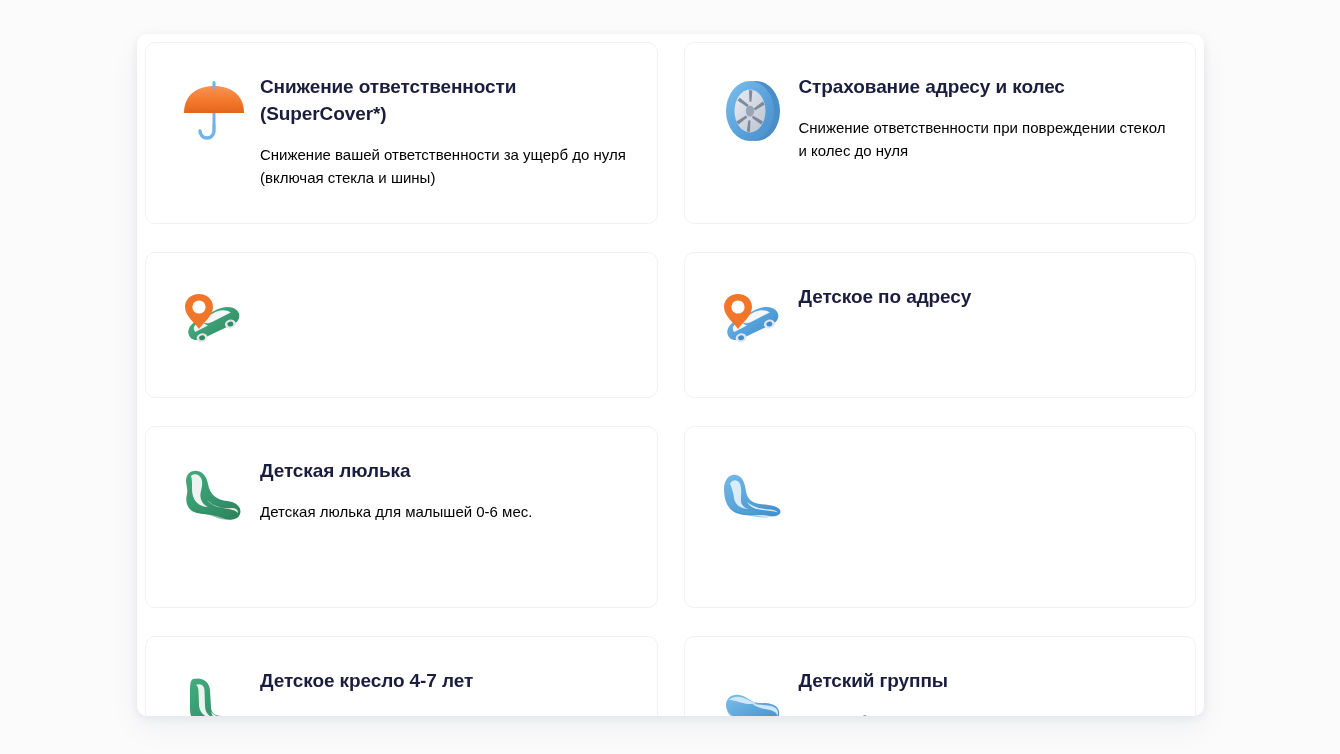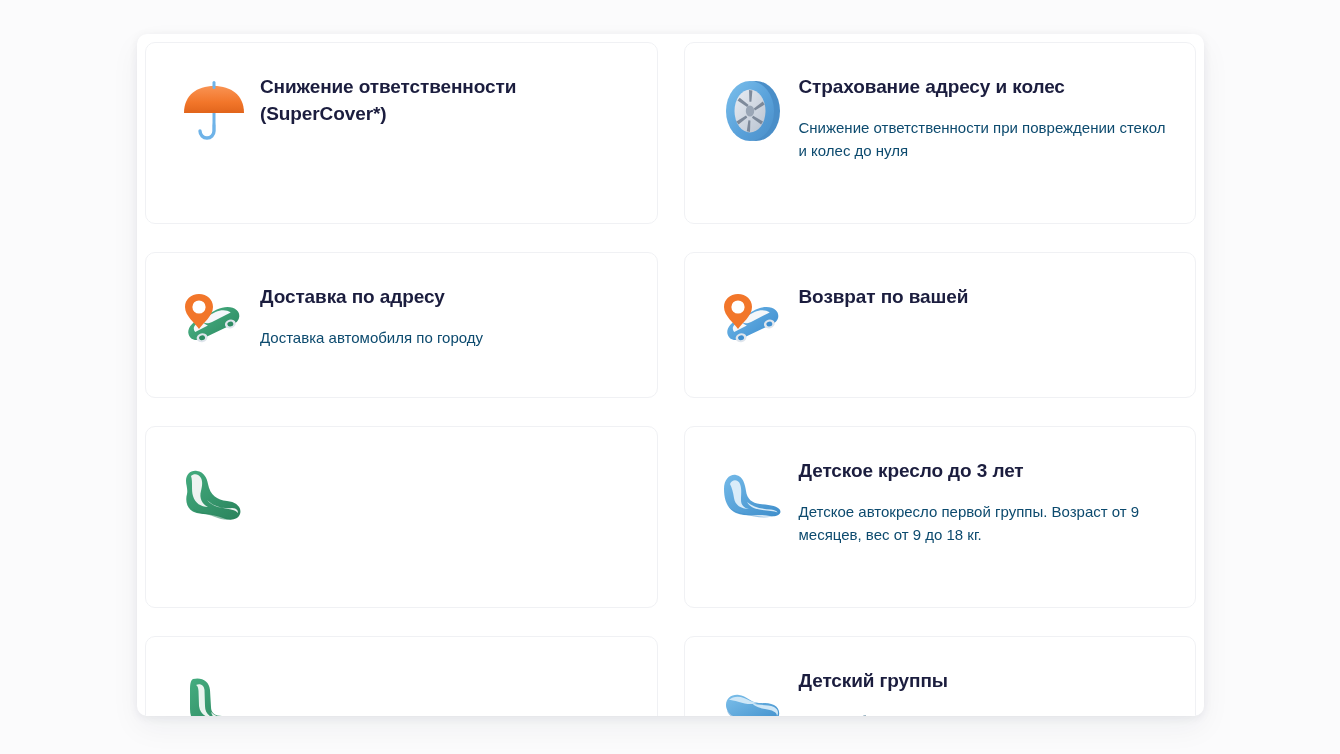--- a/index.html
+++ b/index.html
@@ -79,21 +79,21 @@
     font-weight: bold;
     color: #1b1d3e;
     letter-spacing: -0.1px;
     white-space: pre-line;
   }
 
   .card-desc {
     margin-top: 16px;
     font-size: 15px;
     line-height: 23px;
-    color: #0c4a6e;
+    color: #000000;
     max-width: 395px;
   }
 
   .card.right .card-desc { max-width: 385px; }
 </style>
 </head>
 <body>
 
 <div id="page">
 
@@ -113,20 +113,21 @@
             <rect x="35.5" y="12" width="3" height="40" rx="1.5" fill="#6fb3e8"></rect>
             <path d="M37 52 v6 a7 7 0 0 1 -14 0" fill="none" stroke="#6fb3e8" stroke-width="3.4" stroke-linecap="round"></path>
             <path d="M7 40 C7 22 20 13 37 13 C54 13 67 22 67 40 Z" fill="url(#umb)"></path>
             <path d="M7 40 C13 36 19 36 25 40 C31 36 37 36 43 40 C49 36 55 36 61 40 C63.5 38.5 65.5 38.8 67 40 L67 40 Z" fill="#e2651c" opacity="0.5"></path>
             <rect x="35.5" y="8" width="3" height="8" rx="1.5" fill="#6fb3e8"></rect>
           </svg>
         </div>
         <div class="card-body">
           <div class="card-title">Снижение ответственности
 (SuperCover*)</div>
+          <div class="card-desc">Снижение вашей ответственности за ущерб до нуля (включая стекла и шины)</div>
         </div>
       </div>
 
       <div class="card tall right">
         <div class="icon-wrap">
           <svg width="74" height="74" viewBox="0 0 74 74">
             <defs>
               <linearGradient id="tyre" x1="0" y1="0" x2="1" y2="1">
                 <stop offset="0%" stop-color="#7cc0ec"></stop>
                 <stop offset="55%" stop-color="#5aa2db"></stop>
@@ -172,24 +173,20 @@
               <path d="M18 37.5 C21 35.5 24 34.5 26.5 34 C27.5 37.5 29 39.5 31 40.8 L17 43.5 C16 41 16.5 38.8 18 37.5 Z" fill="#f4f7fa"></path>
               <ellipse cx="22" cy="51" rx="5.5" ry="4.4" fill="#dfe5ec"></ellipse>
               <ellipse cx="53" cy="45.5" rx="5.5" ry="4.4" fill="#dfe5ec"></ellipse>
               <ellipse cx="22" cy="51" rx="3" ry="2.4" fill="#2e8c63"></ellipse>
               <ellipse cx="53" cy="45.5" rx="3" ry="2.4" fill="#2e8c63"></ellipse>
             </g>
             <path d="M22 11 C30.2 11 36 16.6 36 24 C36 33 26 40 22 46 C18 40 8 33 8 24 C8 16.6 13.8 11 22 11 Z" fill="#f2762a"></path>
             <circle cx="22" cy="24" r="6.6" fill="#ffffff"></circle>
           </svg>
         </div>
-        <div class="card-body">
-          <div class="card-title">Доставка по адресу</div>
-          <div class="card-desc">Доставка автомобиля по городу</div>
-        </div>
       </div>
 
       <div class="card right">
         <div class="icon-wrap">
           <svg width="74" height="74" viewBox="0 0 74 74">
             <defs>
               <linearGradient id="carb" x1="0" y1="0" x2="1" y2="1">
                 <stop offset="0%" stop-color="#6cb4e6"></stop>
                 <stop offset="100%" stop-color="#3f8fd0"></stop>
               </linearGradient>
@@ -201,77 +198,81 @@
               <ellipse cx="22" cy="51" rx="5.5" ry="4.4" fill="#dfe5ec"></ellipse>
               <ellipse cx="53" cy="45.5" rx="5.5" ry="4.4" fill="#dfe5ec"></ellipse>
               <ellipse cx="22" cy="51" rx="3" ry="2.4" fill="#3f8fd0"></ellipse>
               <ellipse cx="53" cy="45.5" rx="3" ry="2.4" fill="#3f8fd0"></ellipse>
             </g>
             <path d="M22 11 C30.2 11 36 16.6 36 24 C36 33 26 40 22 46 C18 40 8 33 8 24 C8 16.6 13.8 11 22 11 Z" fill="#f2762a"></path>
             <circle cx="22" cy="24" r="6.6" fill="#ffffff"></circle>
           </svg>
         </div>
         <div class="card-body">
-          <div class="card-title">Возврат по вашей</div>
+          <div class="card-title">Детское по адресу</div>
         </div>
       </div>
 
       <div class="card tall left">
         <div class="icon-wrap">
           <svg width="74" height="74" viewBox="0 0 74 74">
             <defs>
               <linearGradient id="bas" x1="0" y1="0" x2="1" y2="1">
                 <stop offset="0%" stop-color="#43ab7e"></stop>
                 <stop offset="100%" stop-color="#2a835c"></stop>
               </linearGradient>
             </defs>
             <path d="M9 24 C9 17 14 13 20 14 C27 15 30 21 31 27 C33 38 40 43 50 44 C60 45 65 51 63 57 C61 63 53 64 46 61 C34 56 24 58 17 55 C10 52 8 44 10 37 C11 32 9 28 9 24 Z" fill="url(#bas)"></path>
             <path d="M14 19 C17 16 22 17 24 21 C26 25 25 30 24 34 C22 41 25 47 31 50 C24 50 18 46 16 39 C14 33 16 25 14 19 Z" fill="#eef3f1"></path>
             <path d="M30 43 C36 49 45 52 55 51 C59 51 61 53 61 56 C58 52 49 52 41 50 C36 48.6 32.5 46 30 43 Z" fill="#eef3f1"></path>
             <path d="M16 52 C22 56 32 56 42 59 C48 61 55 62 59 60 C54 64 45 63 38 60 C29 56 20 57 16 52 Z" fill="#2a835c" opacity="0.55"></path>
           </svg>
         </div>
+        <div class="card-body">
+          <div class="card-title">Детская люлька</div>
+          <div class="card-desc">Детская люлька для малышей 0-6 мес.</div>
+        </div>
       </div>
 
       <div class="card tall right">
         <div class="icon-wrap">
           <svg width="74" height="74" viewBox="0 0 74 74">
             <defs>
               <linearGradient id="seatb" x1="0" y1="0" x2="1" y2="1">
                 <stop offset="0%" stop-color="#73b9e8"></stop>
                 <stop offset="100%" stop-color="#3f8ecb"></stop>
               </linearGradient>
             </defs>
             <path d="M8 32 C8 22 14 17 20 18 C27 19 29 27 30 34 C31 42 36 46 44 47 C54 48 62 49 64 53 C66 57 61 60 54 59 C42 57 30 60 20 56 C11 52 8 42 8 32 Z" fill="url(#seatb)"></path>
             <path d="M14 27 C16 22 22 22 24 27 C26 32 25 38 25 43 C25 48 28 51 33 52 C25 52 19 48 18 41 C17 35 16 31 14 27 Z" fill="#d9ecf9"></path>
             <path d="M31 45 C37 50 45 52 55 52.5 C59 53 61 54 61.5 55.5 C57 53.5 47 54 39 51.5 C35 50.2 32.5 47.6 31 45 Z" fill="#d9ecf9"></path>
             <path d="M13 50 C19 56 30 57 42 59 C49 60 56 60 60 57.5 C56 61 46 61 38 59.5 C27 57.5 17 56 13 50 Z" fill="#3f8ecb" opacity="0.5"></path>
           </svg>
         </div>
-        <div class="card-body">
-          <div class="card-title">Детское кресло до 3 лет</div>
-          <div class="card-desc">Детское автокресло первой группы. Возраст от 9 месяцев, вес от 9 до 18 кг.</div>
-        </div>
       </div>
 
       <div class="card tall left">
         <div class="icon-wrap">
           <svg width="74" height="74" viewBox="0 0 74 74">
             <defs>
               <linearGradient id="seatg" x1="0" y1="0" x2="1" y2="1">
                 <stop offset="0%" stop-color="#45ad80"></stop>
                 <stop offset="100%" stop-color="#2a835c"></stop>
               </linearGradient>
             </defs>
             <path d="M16 12 C25 10 32 14 33 23 L34 40 C34 46 38 49 45 49 C53 49 58 53 57 58 C56 63 48 64 40 62 L24 58 C16 56 13 50 13 42 L13 22 C13 16 14 13 16 12 Z" fill="url(#seatg)"></path>
             <path d="M19 18 C23 16 27 18 27.5 23 L28 39 C28 45 31 49 37 51 C29 51 23 47 22 39 L21.5 24 C21.3 20.5 20.5 19 19 18 Z" fill="#eaf4ef"></path>
             <path d="M34 45 C39 50 46 52 53 52 C55.5 52 56.8 53 57 54.5 C52 52.5 44 53 38 51 C36 50.2 34.8 47.5 34 45 Z" fill="#eaf4ef"></path>
             <path d="M14 51 C19 58 30 58 40 61 C47 63 53 63 56 60.5 C52 65 43 64 35 62 L23 58.5 C17 56.6 14.6 54.5 14 51 Z" fill="#2a835c" opacity="0.5"></path>
           </svg>
         </div>
+        <div class="card-body">
+          <div class="card-title">Детское кресло 4-7 лет</div>
+          <div class="card-desc">Детское автокресло 2-3 группы: 4-7 лет, 15-36 кг</div>
+        </div>
       </div>
 
       <div class="card tall right">
         <div class="icon-wrap">
           <svg width="74" height="74" viewBox="0 0 74 74">
             <defs>
               <linearGradient id="boost" x1="0" y1="0" x2="1" y2="1">
                 <stop offset="0%" stop-color="#7cbfea"></stop>
                 <stop offset="100%" stop-color="#3f8ecb"></stop>
               </linearGradient>

